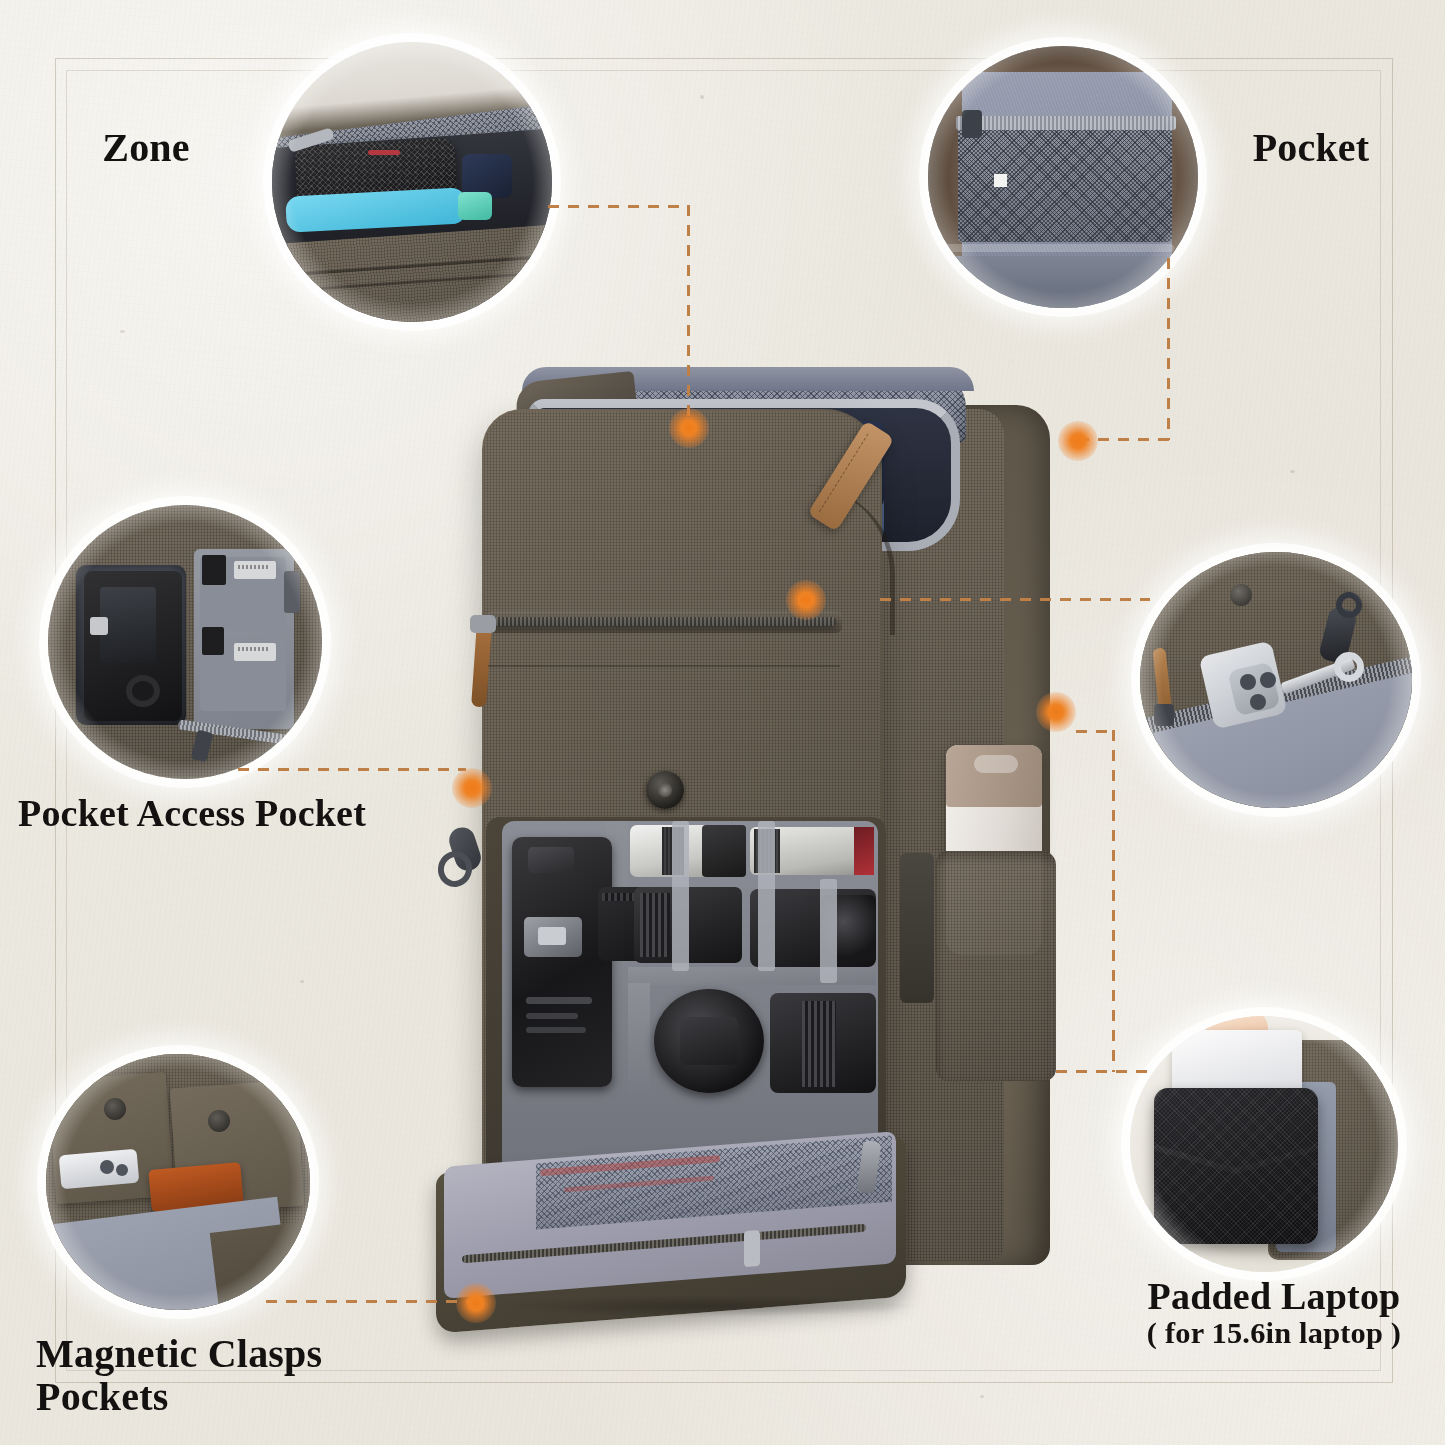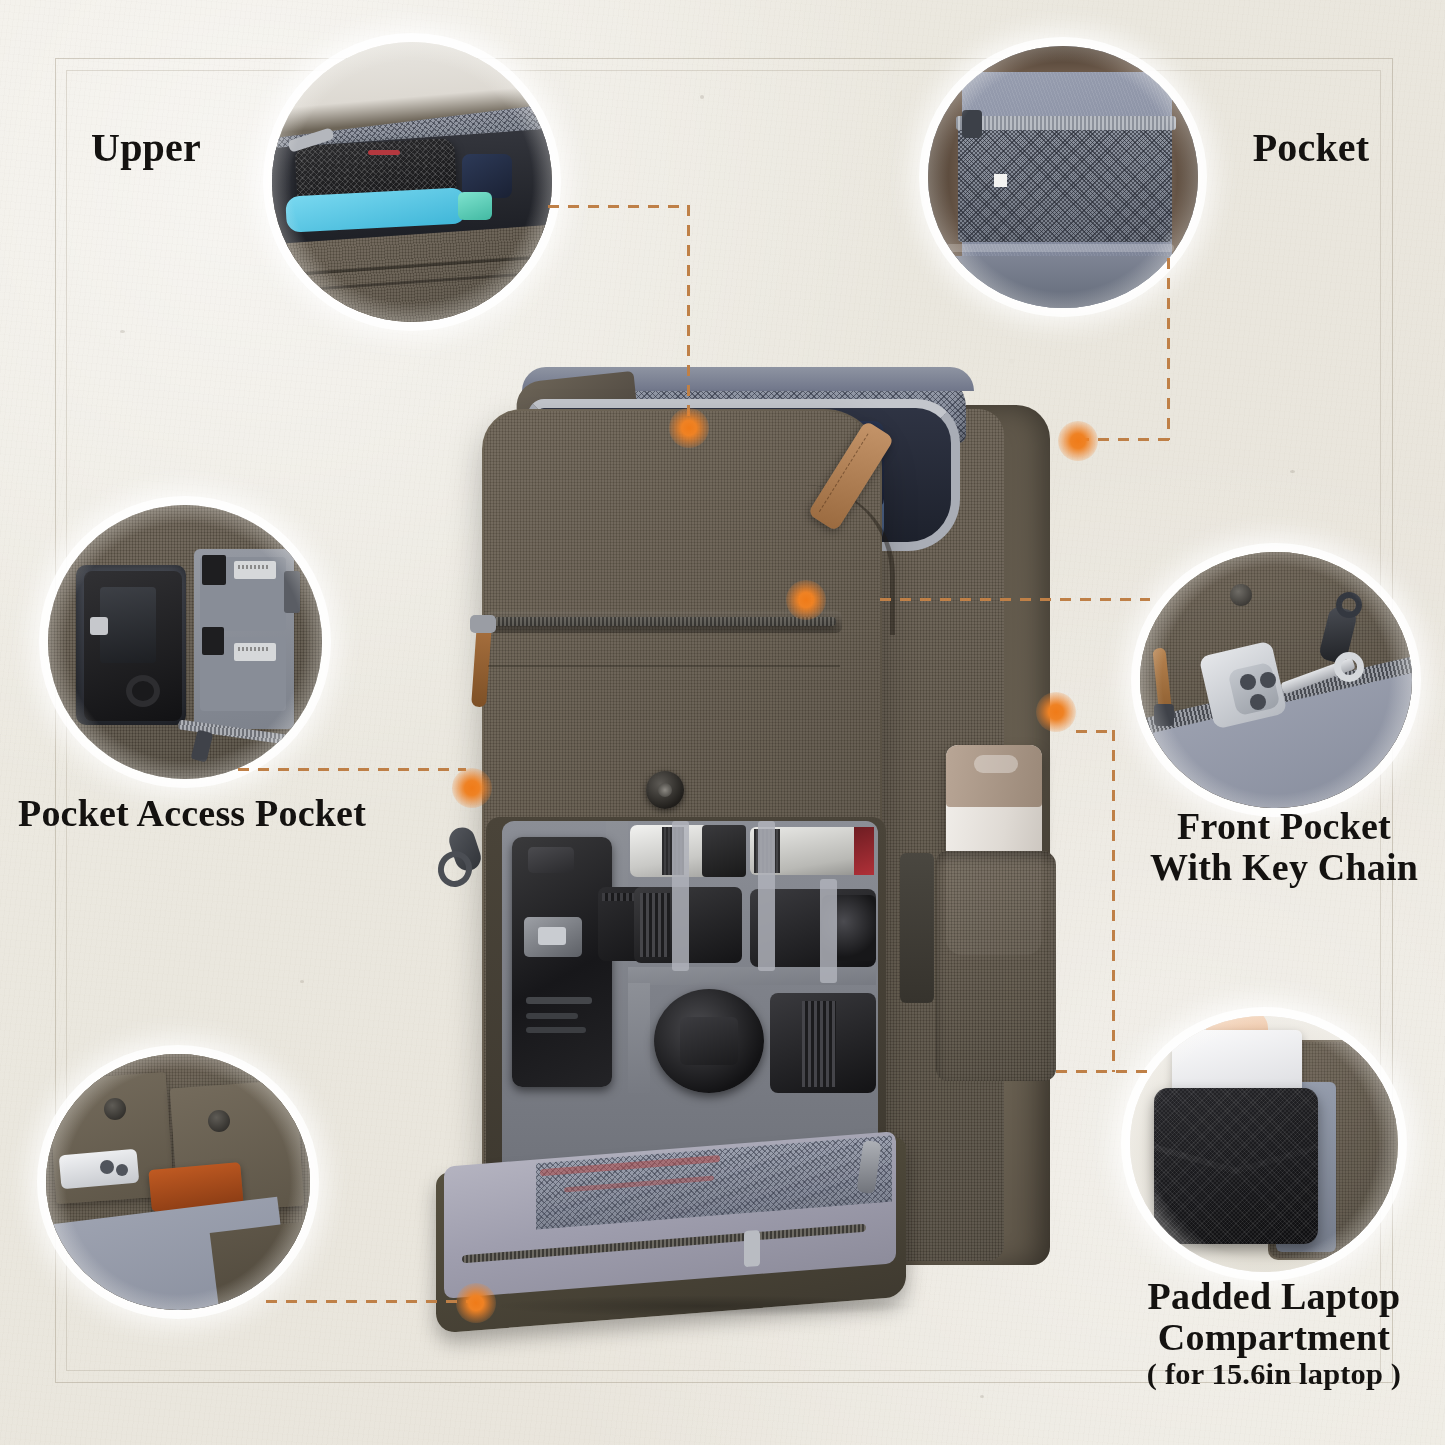--- a/index.html
+++ b/index.html
@@ -465,36 +465,35 @@
                      repeating-linear-gradient(-45deg,rgba(255,255,255,.07) 0 1px,rgba(0,0,0,0) 1px 3px),
                      linear-gradient(160deg,#26262a,#0e0e10);box-shadow:0 6px 14px rgba(0,0,0,.4);"></div>
       <div style="position:absolute;left:24px;top:128px;width:164px;height:52px;
           background:linear-gradient(160deg,rgba(255,255,255,.05),rgba(255,255,255,0));
           clip-path:polygon(0 0,50% 46%,100% 0,100% 12%,50% 58%,0 12%);"></div>
     </div>
     <div class="fade"></div>
   </div>
 
   <div class="label" style="left:26px;top:126px;width:240px;text-align:center;font-size:40px;">
-    <span class="l2">Upper</span>
+    <span class="l2">Zone</span>
   </div>
 
   <div class="label" style="left:1196px;top:126px;width:230px;text-align:center;font-size:40px;">
     <span class="l2">Pocket</span>
   </div>
 
   <div class="label" style="left:18px;top:793px;width:400px;text-align:left;font-size:38px;">
     <span class="l1">Pocket Access Pocket</span>
   </div>
 
-  <div class="label" style="left:1128px;top:806px;width:312px;text-align:center;font-size:38px;">
-    <span class="l1">Front Pocket</span>
-    <span class="l2">With Key Chain</span>
-  </div>
-
+
+  <div class="label" style="left:36px;top:1332px;width:330px;text-align:left;font-size:40px;">
+    <span class="l1">Magnetic Clasps</span>
+    <span class="l2">Pockets</span>
+  </div>
 
   <div class="label" style="left:1106px;top:1276px;width:336px;text-align:center;font-size:38px;">
     <span class="l1">Padded Laptop</span>
-    <span class="l2">Compartment</span>
     <span class="sub">( for 15.6in laptop )</span>
   </div>
 
 </div>
 
 </body></html>

